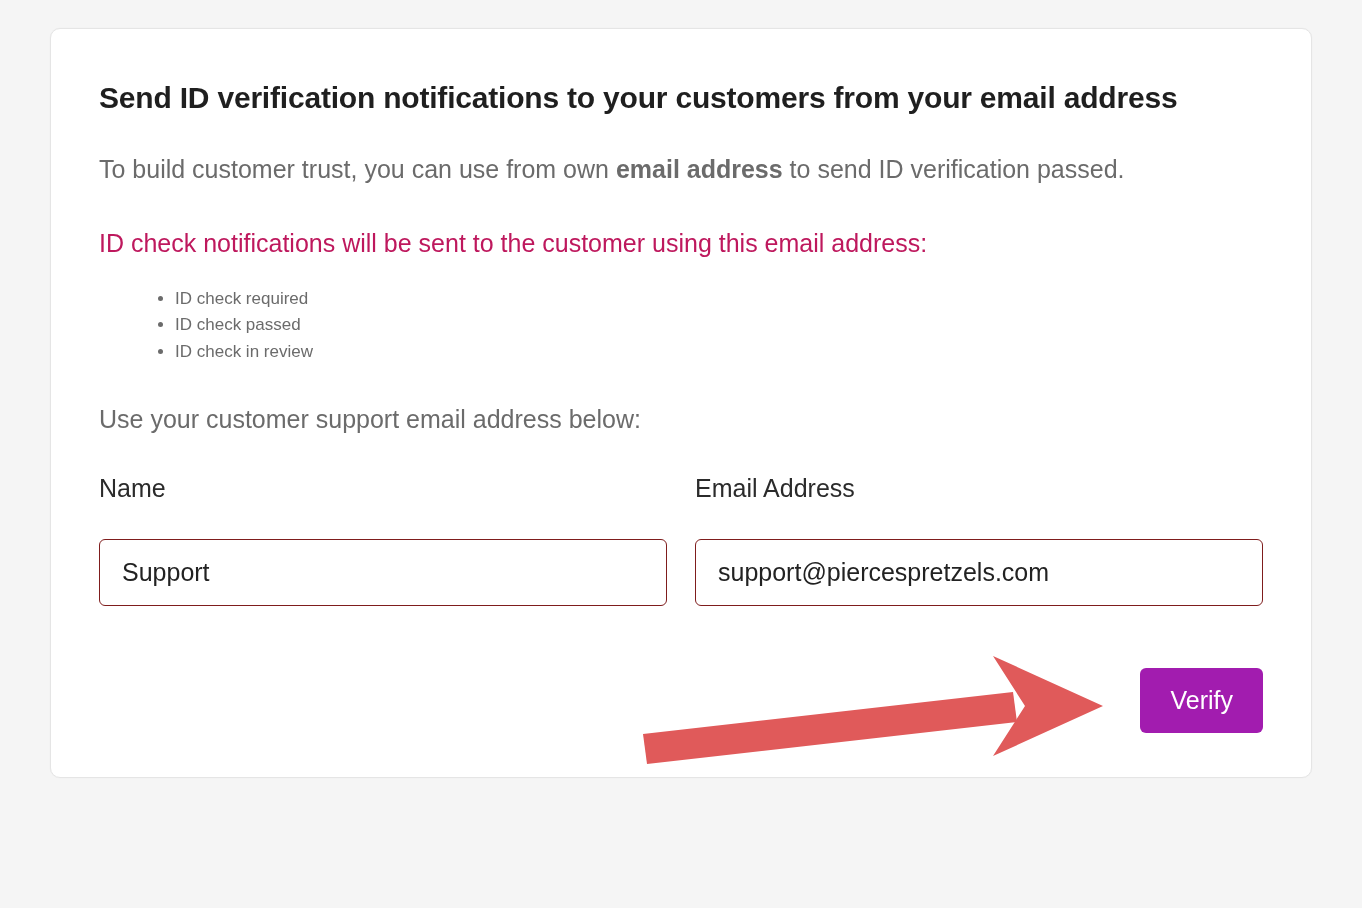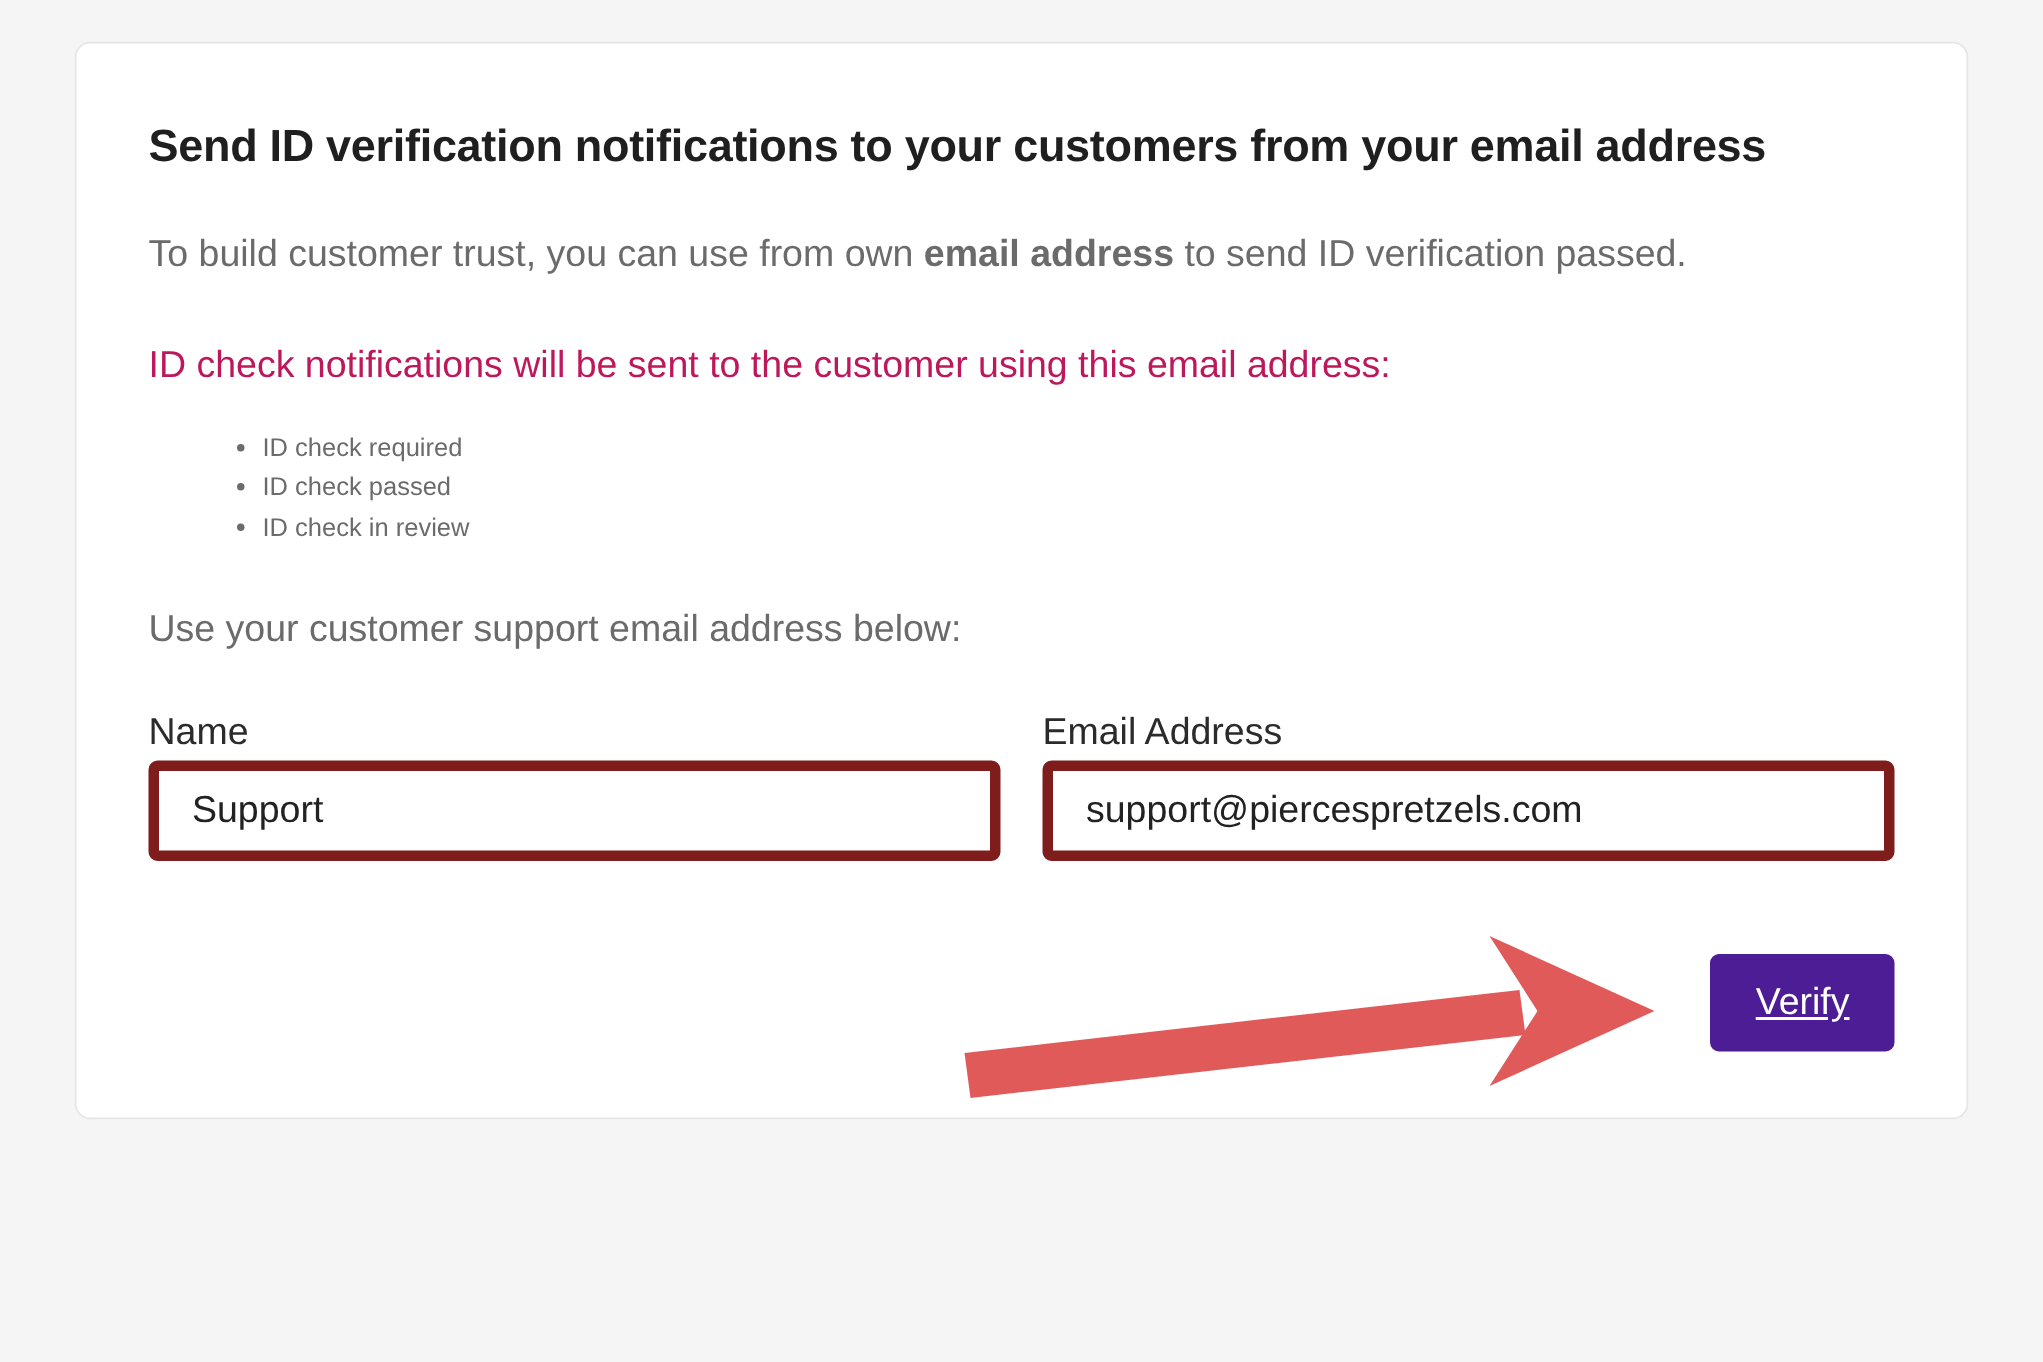--- a/index.html
+++ b/index.html
@@ -61,50 +61,49 @@
       margin-bottom: 62px;
     }
     .field {
       flex: 1;
       display: flex;
       flex-direction: column;
     }
     .field-label {
       font-size: 25px;
       color: #2b2b2b;
-      margin-bottom: 4px;
+      margin-bottom: 36px;
     }
     .field-input {
       width: 100%;
       height: 67px;
-      border: 7px solid #7f1d1d;
+      border: 1px solid #7f1d1d;
       border-radius: 6px;
       padding: 0 22px;
       font-size: 25px;
       color: #222;
       font-family: inherit;
       outline: none;
     }
     .actions {
       display: flex;
       justify-content: flex-end;
       align-items: center;
       position: relative;
     }
     .verify-btn {
-      background: #4c1d95;
+      background: #a21caf;
       color: #ffffff;
       border: none;
       border-radius: 6px;
       padding: 18px 30px;
       font-size: 25px;
       font-weight: 500;
       cursor: pointer;
       font-family: inherit;
-      text-decoration: underline;
     }
     .annotation-arrow {
       position: absolute;
       right: 160px;
       top: -12px;
       width: 470px;
       height: 110px;
       pointer-events: none;
     }
   </style>

